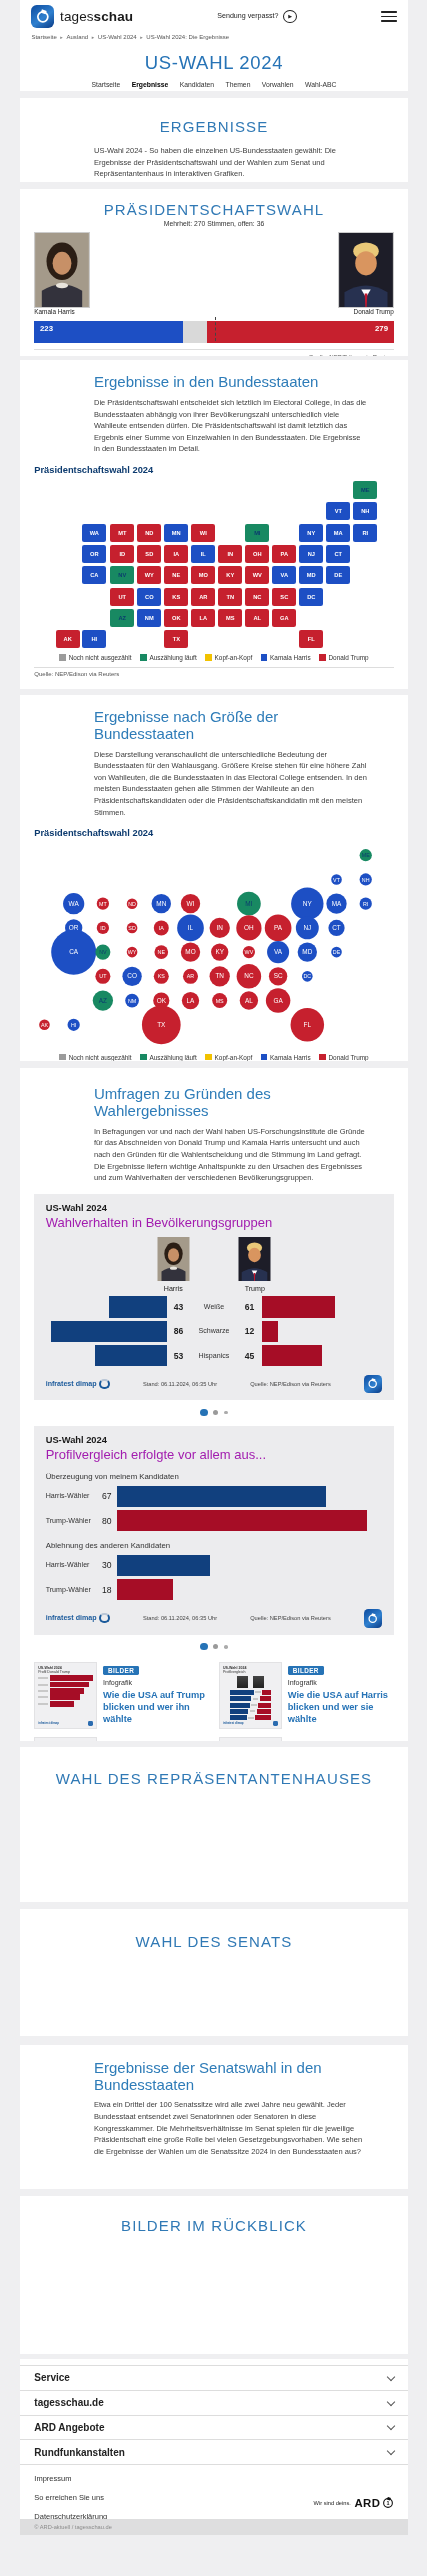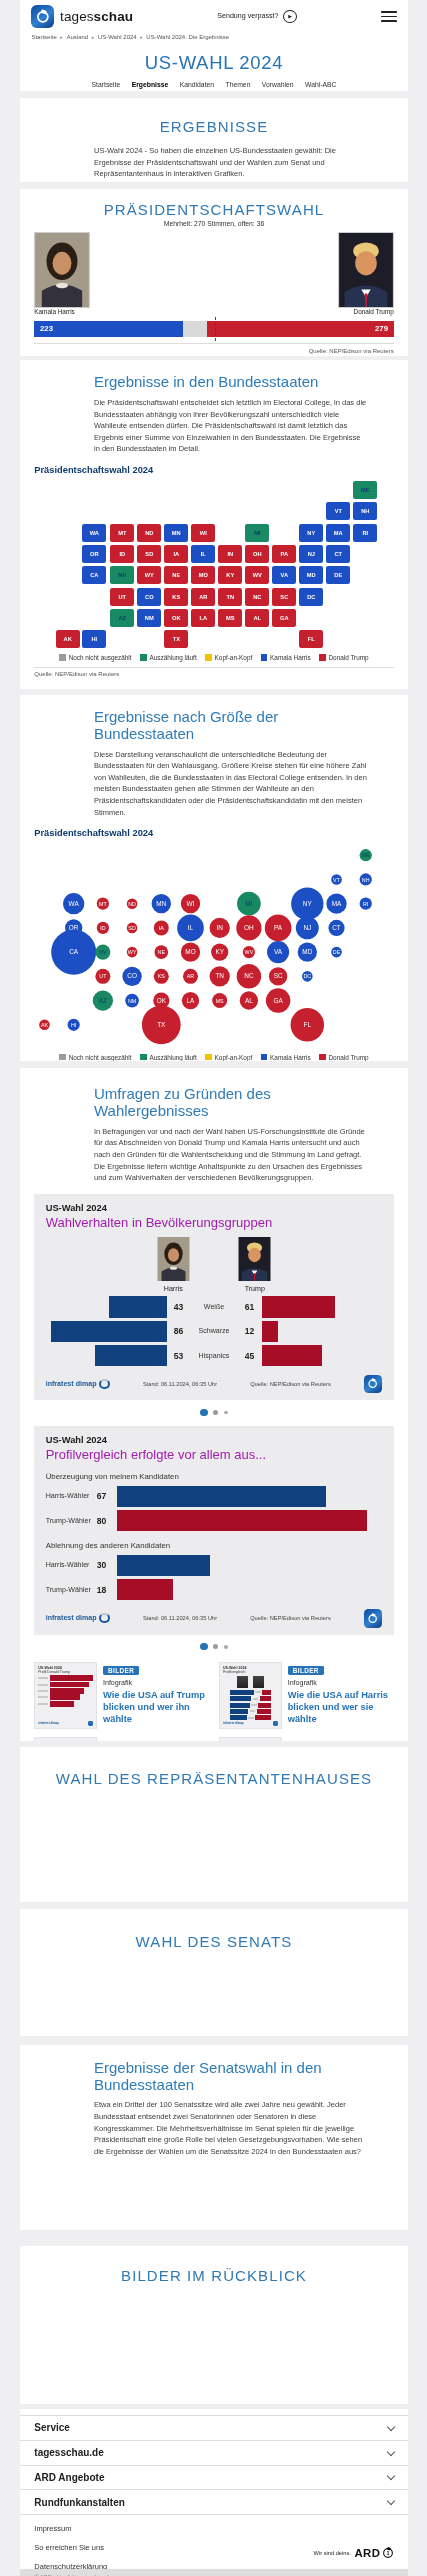--- a/index.html
+++ b/index.html
@@ -28,21 +28,21 @@
   .para{font-size:7.5px;line-height:1.55;color:#3d3d3d;margin:0 41px 0 74px;}
   .chart-label{font-size:9.3px;font-weight:bold;color:#0c3a6e;margin:10px 0 2.9px 14.3px;}
   .source-line{font-size:6px;color:#555;}
   .rule{border-top:0.7px solid #ddd;margin:5.7px 14.3px 3.6px;}
   
   .maj-label{text-align:center;font-size:6.8px;color:#333;margin-top:2.9px;}
   .cands{position:relative;height:91px;margin:0 14.3px;}
   .photo{position:absolute;top:4.3px;width:56px;height:76px;border:0.7px solid #ccc;box-sizing:border-box;}
   .photo svg{display:block;}
   .cand-name{position:absolute;top:81px;font-size:6.4px;color:#222;}
-  .ev-bar{display:flex;height:16px;margin:2.9px 14.3px 0;position:relative;}
+  .ev-bar{display:flex;height:22px;margin:2.9px 14.3px 0;position:relative;}
   .ev-seg{height:100%;}
   .ev-num{position:absolute;top:0;line-height:16.4px;font-size:7.8px;font-weight:bold;color:#fff;}
   .ev-marker{position:absolute;top:-4.3px;height:24px;border-left:1.4px dashed #444;}
   
   .tile-map{position:relative;height:172px;margin:1.4px 14.3px 0;}
   .tile{position:absolute;width:24px;height:18.5px;border-radius:2.1px;display:flex;align-items:center;justify-content:center;font-size:5.7px;font-weight:bold;color:#fff;cursor:pointer;}
   .legend{display:flex;justify-content:center;gap:8.6px;font-size:6.4px;color:#333;margin-top:4.3px;flex-wrap:wrap;}
   .lg-item{display:flex;align-items:center;gap:2.9px;}
   .lg-sw{width:6.4px;height:6.4px;display:inline-block;}
   
@@ -61,21 +61,21 @@
   .chart-foot{display:flex;align-items:center;justify-content:space-between;margin-top:8.6px;font-size:5.7px;color:#444;}
   .brand{color:#1b5a9b;font-size:7.1px;font-weight:bold;display:flex;align-items:center;gap:2.9px;}
   .donut{width:6.4px;height:6.4px;border:2.1px solid #1b5a9b;border-top-color:#b9c6d6;border-radius:50%;display:inline-block;}
   .ard-sq{width:18.5px;height:18.5px;border-radius:4.3px;background:linear-gradient(145deg,#0c4a9e,#2f80cf 55%,#0a3a85);display:flex;align-items:center;justify-content:center;}
   .dots{display:flex;justify-content:center;align-items:center;gap:5.7px;margin:8.6px 0 2.9px;}
   .dot{border-radius:50%;cursor:pointer;}
   
   .c2-group{font-size:7.8px;color:#333;margin:10px 0 4.3px;}
   .c2-row{display:grid;grid-template-columns:51px 20px 1fr;align-items:center;height:21.4px;margin:2.9px 0;}
   .c2-lab{font-size:7.1px;color:#333;}
-  .c2-num{font-size:8.6px;font-weight:bold;color:#222;}
+  .c2-num{font-size:8.6px;font-weight:normal;color:#222;text-align:center;}
   .c2-bar{height:21.4px;}
   
   .teaser-grid{display:grid;grid-template-columns:1fr 1fr;gap:8.6px 10px;margin:11.4px 14.3px 0;}
   .teaser{display:flex;gap:5.7px;cursor:pointer;}
   .thumb{width:63px;height:67px;background:#f0f0f2;border:0.7px solid #e2e2e4;flex:none;position:relative;padding:2.9px;box-sizing:border-box;overflow:hidden;}
   .thumb .tk{font-size:3.6px;font-weight:bold;color:#333;}
   .thumb .tt{font-size:3.6px;color:#333;margin-bottom:2.1px;}
   .thumb .tfoot{position:absolute;bottom:2.1px;left:2.9px;right:2.9px;display:flex;justify-content:space-between;align-items:center;}
   .thumb .tfoot .tl{font-size:2.9px;color:#1b5a9b;font-weight:bold;}
   .thumb .tfoot .sq{width:5px;height:5px;border-radius:1.4px;background:#2b6cb0;}
@@ -643,21 +643,21 @@
 </div>
 
 <div class="card" style="margin-bottom:7.1px;height:155px;padding-top:23px;">
   <div class="h-big">WAHL DES REPRÄSENTANTENHAUSES</div>
 </div>
 
 <div class="card" style="margin-bottom:8.6px;height:127px;padding-top:24px;">
   <div class="h-big">WAHL DES SENATS</div>
 </div>
 
-<div class="card" style="margin-bottom:16px;height:185px;padding-top:14.3px;">
+<div class="card" style="margin-bottom:7px;height:144px;padding-top:14.3px;">
   <div class="h-sub">Ergebnisse der Senatswahl in den Bundesstaaten</div>
   <p class="para">Etwa ein Drittel der 100 Senatssitze wird alle zwei Jahre neu gewählt. Jeder Bundesstaat entsendet zwei Senatorinnen oder Senatoren in diese Kongresskammer. Die Mehrheitsverhältnisse im Senat spielen für die jeweilige Präsidentschaft eine große Rolle bei vielen Gesetzgebungsvorhaben. Wie sehen die Ergebnisse der Wahlen um die Senatssitze 2024 in den Bundesstaaten aus?</p>
 </div>
 
 <div class="card" style="margin-bottom:5.7px;height:158px;padding-top:21.4px;">
   <div class="h-big">BILDER IM RÜCKBLICK</div>
 </div>
 
 <div class="card" style="height:160px;padding-top:5.7px;">
   <div id="footer-accordions">

